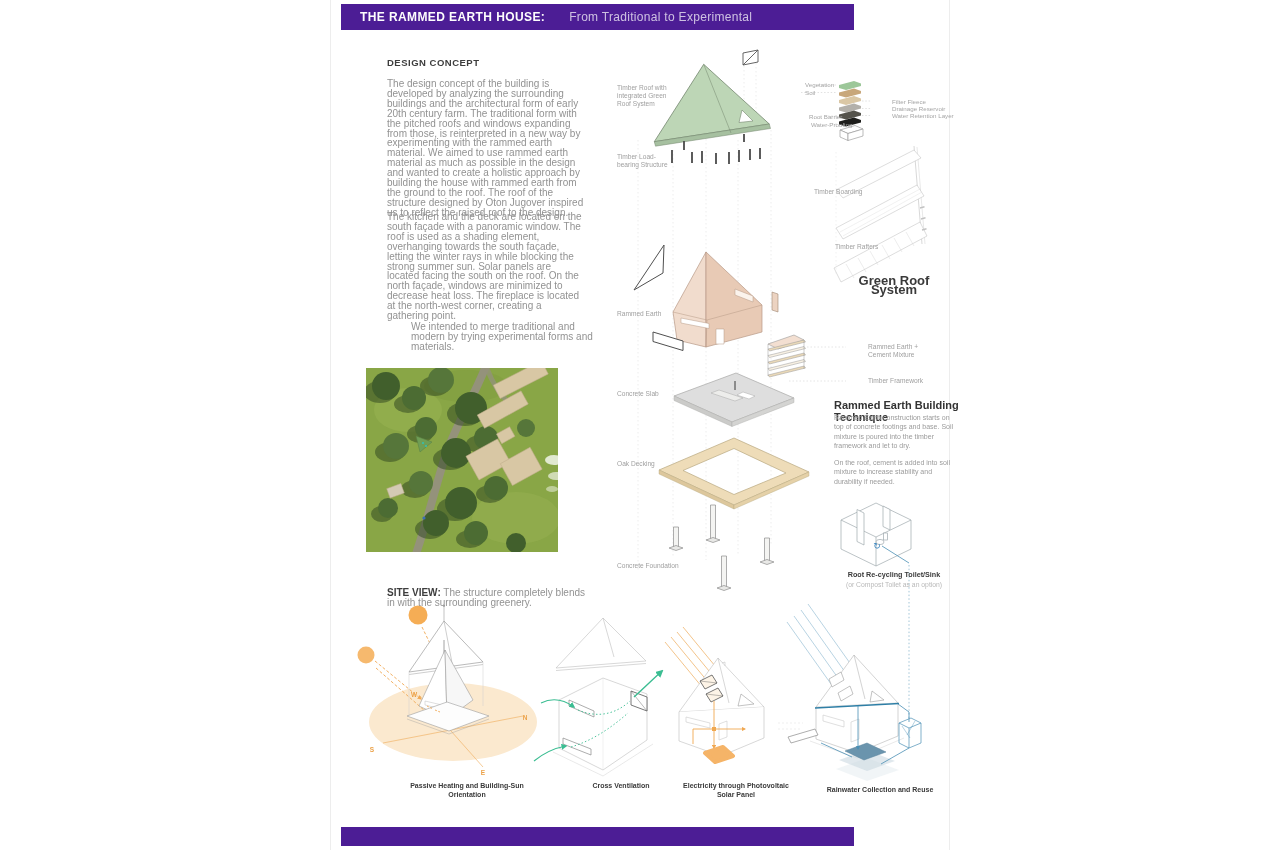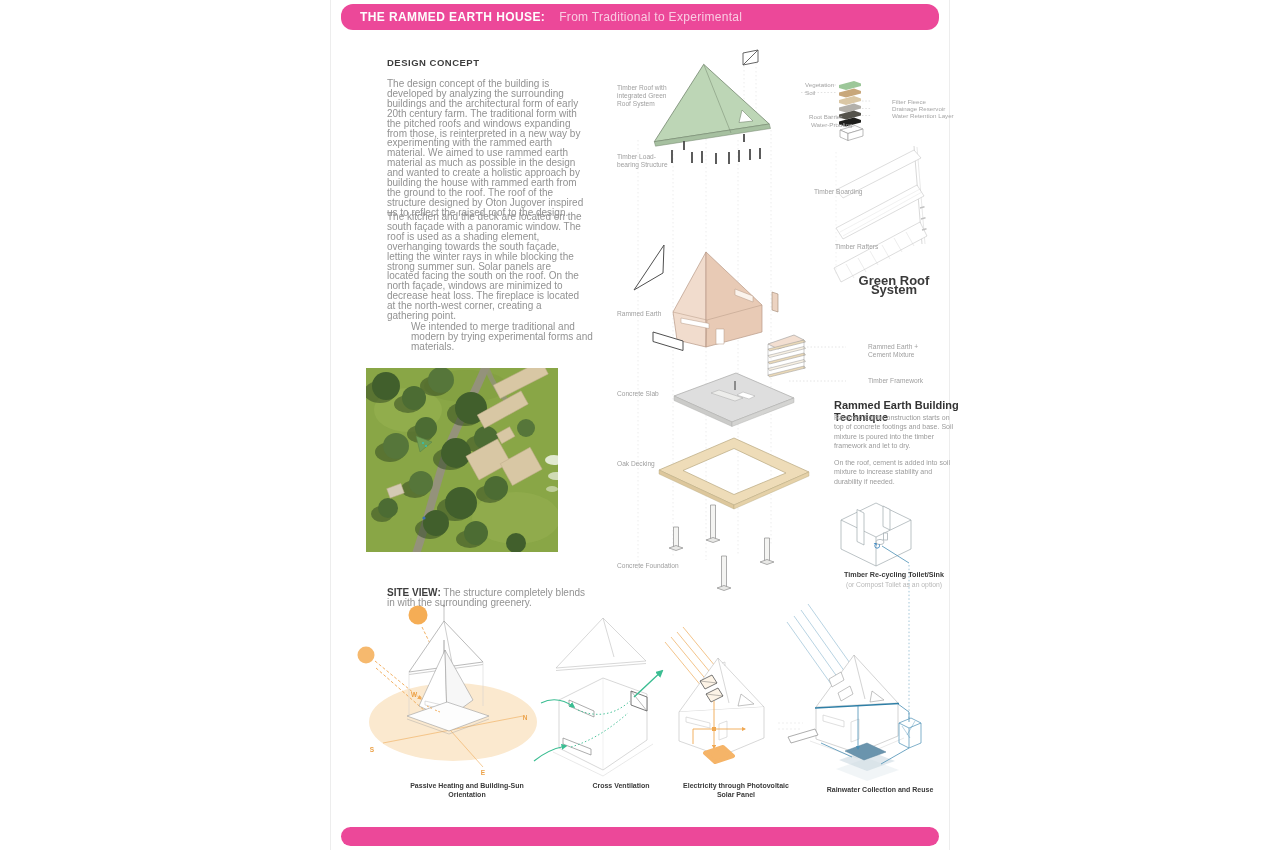--- a/index.html
+++ b/index.html
@@ -1,24 +1,24 @@
 <!DOCTYPE html>
 <html><head>
 <meta charset="utf-8">
 <style>
   html,body{margin:0;padding:0;}
   body{width:1280px;height:850px;background:#ffffff;overflow:hidden;
        font-family:"Liberation Sans",sans-serif;position:relative;}
   .poster{position:absolute;left:330px;top:0;width:620px;height:850px;background:#fff;
           border-left:1px solid #ededed;border-right:1px solid #ededed;box-sizing:border-box;}
-  .band{position:absolute;left:10px;width:598px;background:#ec4899;border-radius:12px;}
+  .band{position:absolute;left:10px;width:513px;background:#4c1d95;}
   .band.header{top:4px;height:26px;display:flex;align-items:center;padding-left:19px;box-sizing:border-box;}
   .band.footer{top:827px;height:19px;}
   .t1{font-size:12px;font-weight:bold;color:#fdfdfd;letter-spacing:.4px;white-space:nowrap;}
-  .t2{font-size:12px;color:rgba(255,255,255,.72);margin-left:14px;letter-spacing:.3px;white-space:nowrap;}
+  .t2{font-size:12px;color:rgba(255,255,255,.72);margin-left:24px;letter-spacing:.3px;white-space:nowrap;}
   .abs{position:absolute;padding-left:18px;}
   .h1{font-size:9.5px;font-weight:bold;color:#3d3d3d;letter-spacing:.5px;}
   .bodytxt{font-size:10px;line-height:9.9px;color:#929292;}
   .lab{font-size:6.6px;line-height:8px;color:#9f9f9f;}
   .lab-r{font-size:6.2px;line-height:7.4px;color:#a5a5a5;white-space:nowrap;}
   .cap{font-size:7px;font-weight:bold;color:#3a3a3a;text-align:center;line-height:9px;}
   .sub{font-size:6.8px;color:#b9b9b9;text-align:center;}
   .bold-lead{color:#3d3d3d;font-weight:bold;}
   .tech-h{font-size:11px;font-weight:bold;color:#333;}
   .tech-p{font-size:7px;line-height:9.3px;color:#9b9b9b;}
@@ -374,21 +374,21 @@
   <div class="abs lab" style="left:486px;top:243px;">Timber Rafters</div>
   <div class="abs cap" style="left:485px;top:276px;width:120px;font-size:13px;">Green Roof System</div>
 
   <div class="abs lab" style="left:519px;top:343px;width:66px;">Rammed Earth + Cement Mixture</div>
   <div class="abs lab" style="left:519px;top:377px;width:66px;">Timber Framework</div>
 
   <div class="abs tech-h" style="left:485px;top:399px;width:135px;">Rammed Earth Building Technique</div>
   <div class="abs tech-p" style="left:485px;top:413px;width:122px;">Rammed Earth construction starts on top of concrete footings and base. Soil mixture is poured into the timber framework and let to dry.</div>
   <div class="abs tech-p" style="left:485px;top:458px;width:122px;">On the roof, cement is added into soil mixture to increase stability and durability if needed.</div>
 
-  <div class="abs cap" style="left:478px;top:570px;width:134px;font-size:7.2px;">Timber Re-cycling Toilet/Sink</div>
+  <div class="abs cap" style="left:478px;top:570px;width:134px;font-size:7.2px;">Root Re-cycling Toilet/Sink</div>
   <div class="abs sub" style="left:478px;top:581px;width:134px;">(or Compost Toilet as an option)</div>
 
   <div class="abs cap" style="left:58px;top:781px;width:120px;">Passive Heating and Building-Sun Orientation</div>
   <div class="abs cap" style="left:222px;top:781px;width:100px;">Cross Ventilation</div>
   <div class="abs cap" style="left:328px;top:781px;width:118px;">Electricity through Photovoltaic Solar Panel</div>
   <div class="abs cap" style="left:461px;top:785px;width:140px;">Rainwater Collection and Reuse</div>
 
   <div class="band footer"></div>
 </div>
 

